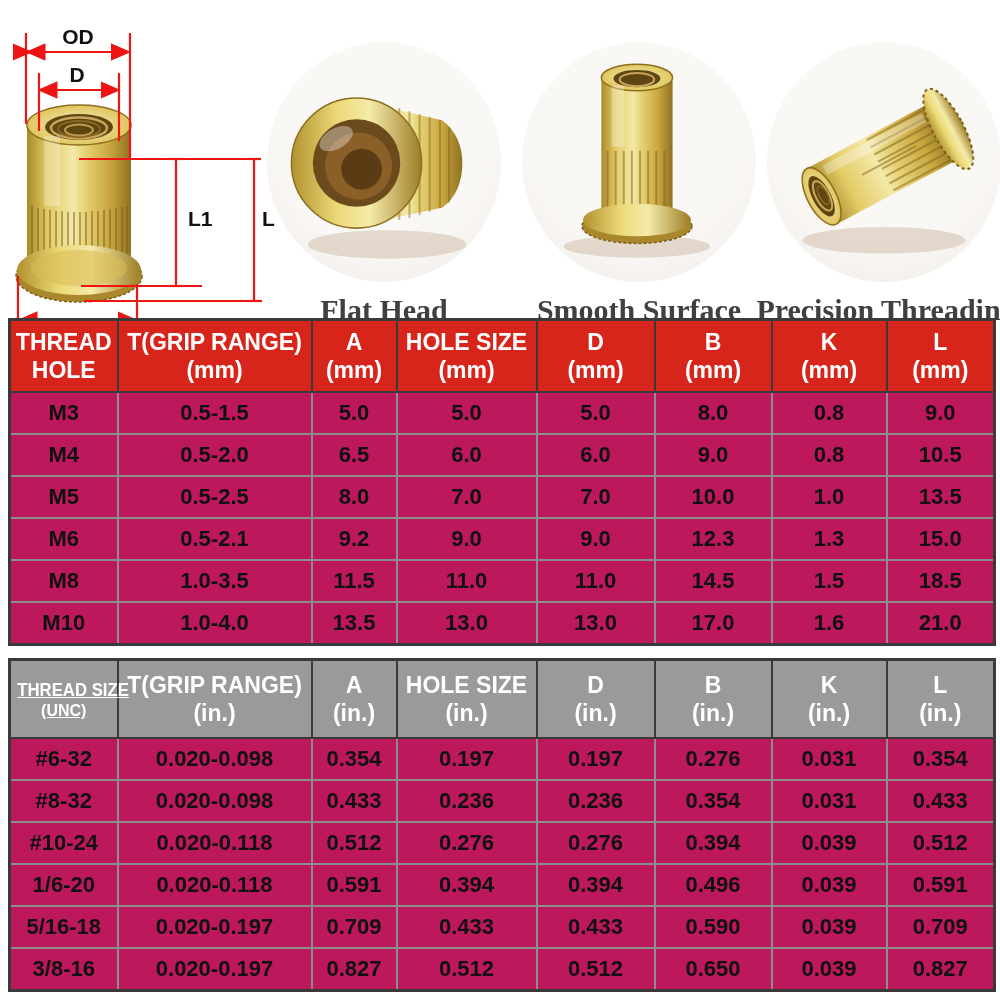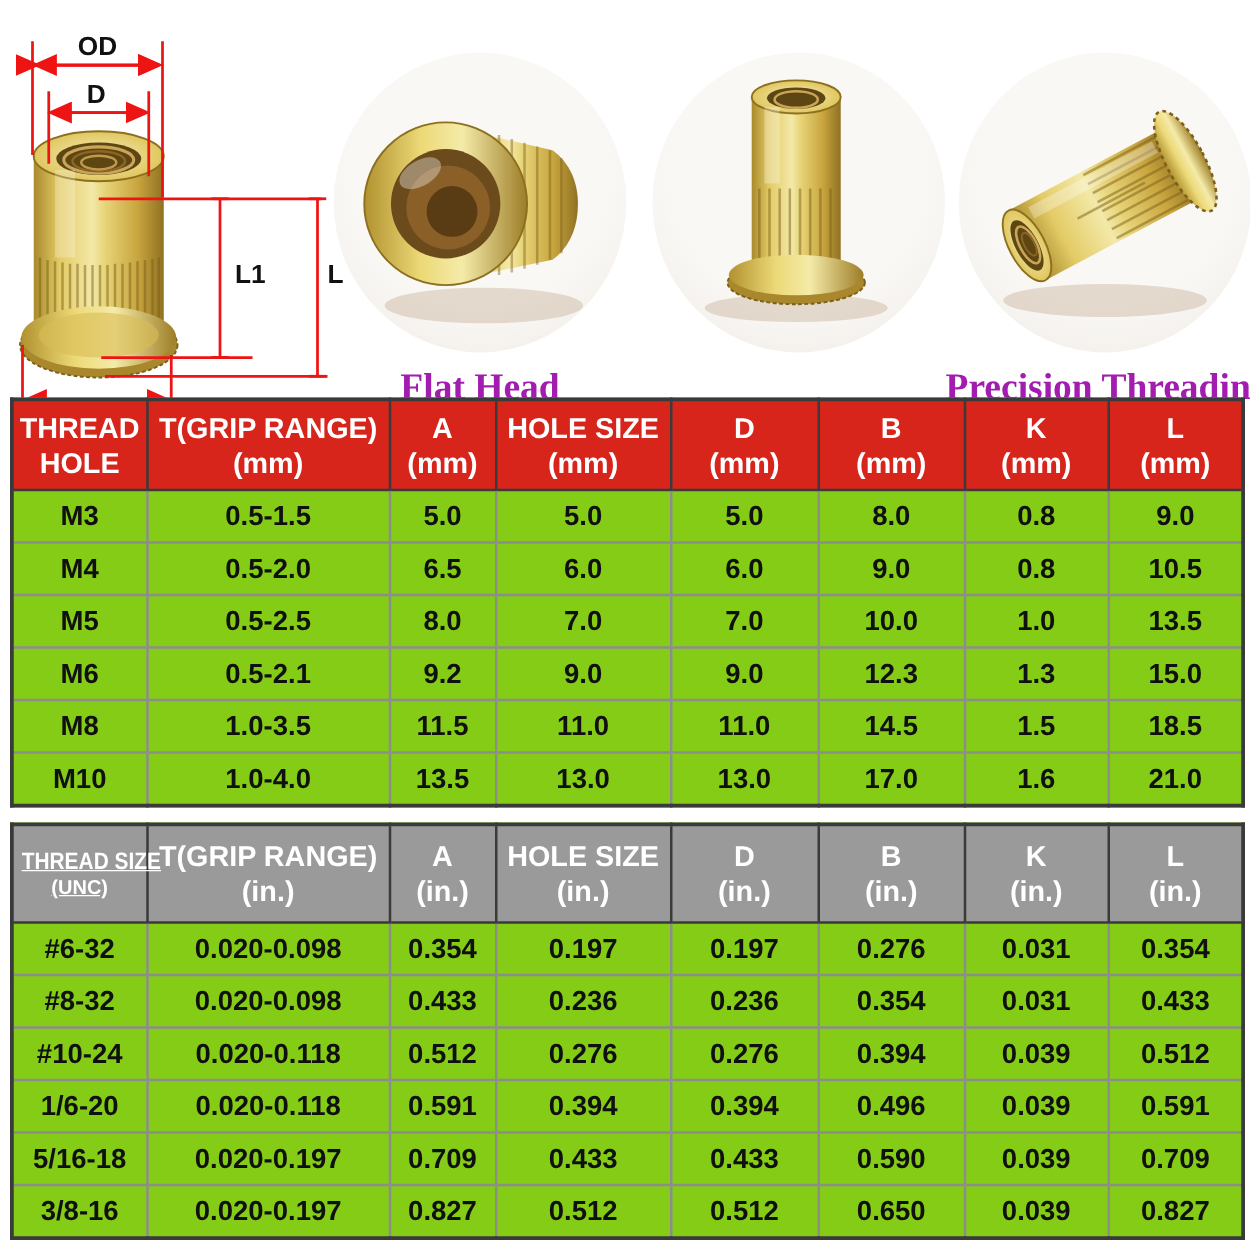--- a/index.html
+++ b/index.html
@@ -14,29 +14,29 @@
     position:absolute;top:14px;width:234px;height:240px;border-radius:50%;
     background:radial-gradient(circle at 50% 40%, #faf8f5 55%, #efebe6 100%);
     overflow:hidden;
   }
   #photo-flat-head{left:263px;}
   #photo-smooth-surface{left:518px;}
   #photo-precision-threading{left:763px;}
   .photo-caption{
     position:absolute;top:262px;height:40px;line-height:40px;text-align:center;
     font-family:"Liberation Serif","DejaVu Serif",serif;font-weight:bold;
-    font-size:30px;color:#a21caf;letter-spacing:0px;white-space:nowrap;
+    font-size:30px;color:#404040;letter-spacing:0px;white-space:nowrap;
   }
   #caption-1{left:250px;width:260px;}
   #caption-2{left:505px;width:260px;}
   #caption-3{left:748px;width:268px;}
   
   .spec-table{
     position:absolute;left:8px;width:985px;border-collapse:collapse;table-layout:fixed;
-    border:3px solid #3a3a3a;background:#84cc16;
+    border:3px solid #3a3a3a;background:#be185d;
   }
   #metric-table{top:318px;}
   #unc-table{top:658px;}
   .spec-table th,.spec-table td{
     text-align:center;vertical-align:middle;padding:0;border:2px solid #8d8d8d;
   }
   .spec-table thead th{border-color:#3a3a3a;color:#ffffff;}
   #metric-table thead th{background:#d8251c;height:70px;}
   #unc-table thead th{background:#9a9a9a;height:76px;}
   .spec-table tbody td{
@@ -209,20 +209,21 @@
         <ellipse cx="45" cy="116" rx="14" ry="31" fill="url(#rimGrad)" stroke="#8d6f20" stroke-width="1.5"></ellipse>
         <ellipse cx="45" cy="116" rx="9" ry="22" fill="#5e4613"></ellipse>
         <ellipse cx="46" cy="116" rx="6.5" ry="16" fill="none" stroke="#c9a55a" stroke-width="2"></ellipse>
         <ellipse cx="47" cy="116" rx="4" ry="10" fill="none" stroke="#8a6524" stroke-width="1.5"></ellipse>
         <rect x="60" y="90" width="110" height="10" fill="#ffffff" opacity=".3"></rect>
       </g>
     </svg>
   </div>
 
   <div class="photo-caption" id="caption-1">Flat Head</div>
+  <div class="photo-caption" id="caption-2">Smooth Surface</div>
   <div class="photo-caption" id="caption-3">Precision Threading</div>
 </div>
 
 <table class="spec-table" id="metric-table">
   <colgroup>
     <col style="width:108px">
       <col style="width:194px">
       <col style="width:85px">
       <col style="width:140px">
     <col style="width:118px">

